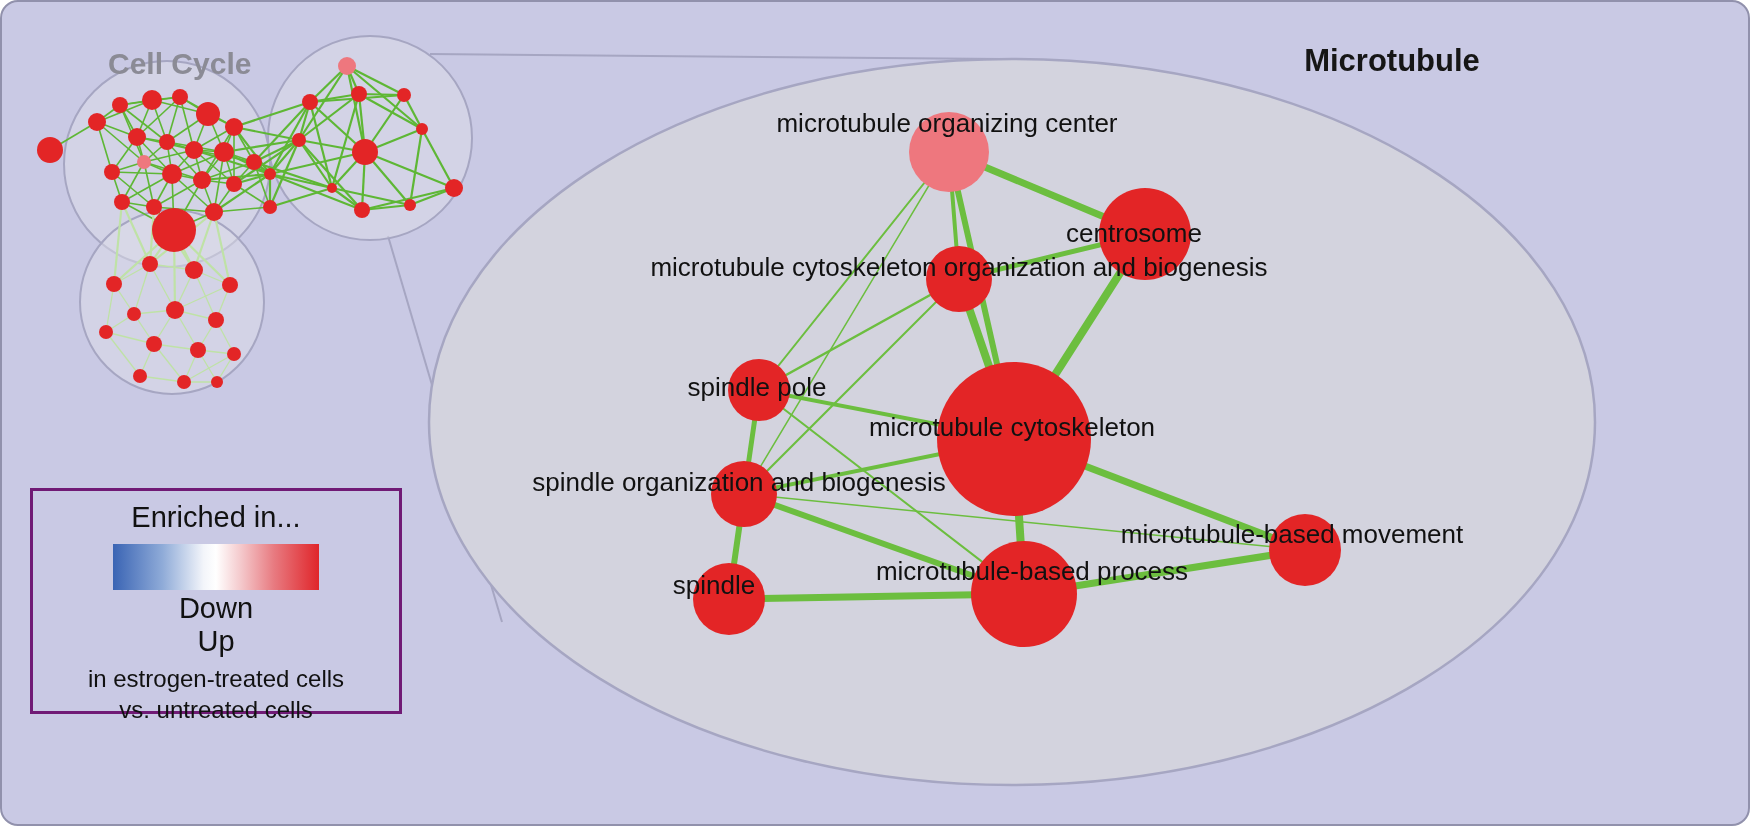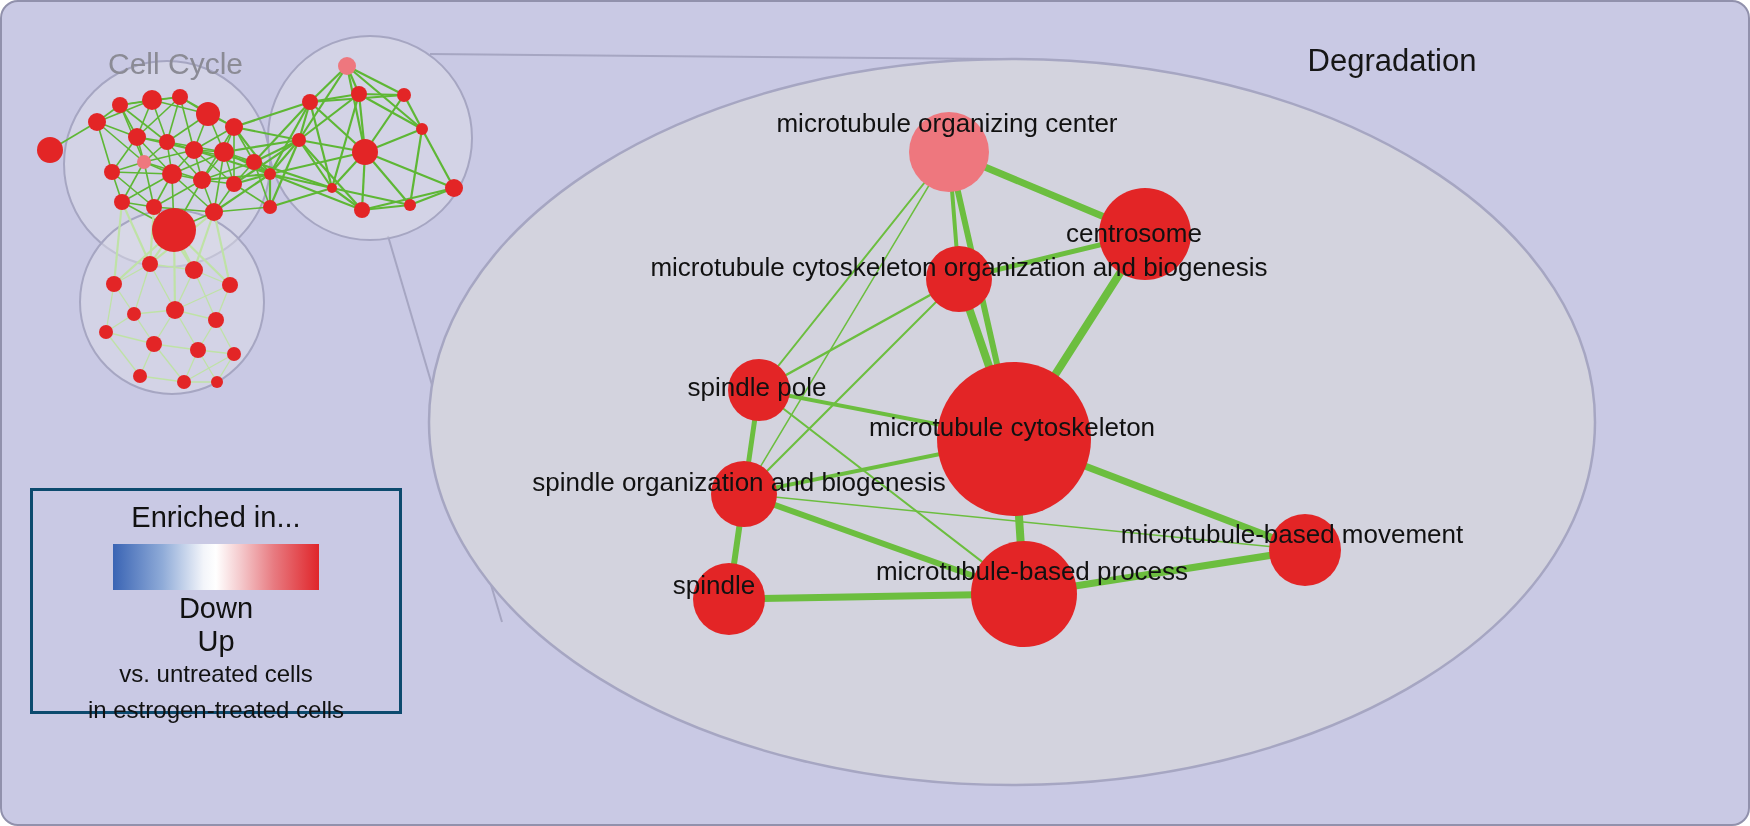--- a/index.html
+++ b/index.html
@@ -2,28 +2,28 @@
 <html><head>
 <meta charset="utf-8">
 <style>
   html,body{margin:0;padding:0;background:#ffffff;}
   .canvas{
     position:relative;width:1750px;height:826px;box-sizing:border-box;
     background:#c9c9e4;border:2px solid #9191ac;border-radius:18px;overflow:hidden;
     font-family:"Liberation Sans","DejaVu Sans",sans-serif;
   }
   #net{position:absolute;left:0;top:0;}
-  .lbl{position:absolute;z-index:2;}
+  .lbl{position:absolute;z-index:2;font-weight:bold;}
   .lbl-gray{color:#8b8b95;font-size:30px;line-height:1.22;}
   .cell-cycle{left:106px;top:44px;}
   .ubiq{left:32px;top:392px;}
   .zoom-title{left:1240px;top:40px;width:300px;text-align:center;color:#161616;font-size:31px;line-height:1.25;}
   .legend{
     position:absolute;left:28px;top:486px;width:372px;height:226px;box-sizing:border-box;
-    border:3px solid #0c4a6e;z-index:2;text-align:center;color:#111111;
+    border:3px solid #701a75;z-index:2;text-align:center;color:#111111;
   }
   .legend-title{font-size:29px;margin-top:10px;}
   .legend-gradient{width:206px;height:46px;margin:10px auto 0;}
   .legend-row{width:256px;margin:2px auto 0;display:flex;justify-content:space-between;font-size:29px;flex-direction:column;}
   .legend-sub{font-size:24px;line-height:1.3;}
   .legend-sub.first{margin-top:5px;}
 </style>
 </head>
 <body>
 
@@ -298,27 +298,27 @@
       <text x="737" y="489" text-anchor="middle" font-size="26" fill="#111111">spindle organization and biogenesis</text>
       <text x="1290" y="541" text-anchor="middle" font-size="26" fill="#111111">microtubule-based movement</text>
       <text x="1030" y="578" text-anchor="middle" font-size="26" fill="#111111">microtubule-based process</text>
       <text x="712" y="592" text-anchor="middle" font-size="26" fill="#111111">spindle</text>
     </svg>
 
   <div class="lbl lbl-gray cell-cycle">Cell Cycle</div>
 
 
   <div class="lbl zoom-title">
-    <div>Degradation</div>
+    <div>Microtubule</div>
   </div>
 
   <div class="legend">
     <div class="legend-title">Enriched in...</div>
     <div class="legend-gradient" id="grad" style="background: linear-gradient(to right, rgb(58, 100, 180) 0%, rgb(143, 171, 216) 24%, rgb(243, 245, 250) 44%, rgb(255, 255, 255) 50%, rgb(244, 201, 204) 62%, rgb(232, 123, 129) 78%, rgb(224, 37, 42) 100%);"></div>
     <div class="legend-row">
       <span>Down</span>
       <span>Up</span>
     </div>
+    <div class="legend-sub first">in estrogen-treated cells</div>
     <div class="legend-sub">vs. untreated cells</div>
-    <div class="legend-sub first">in estrogen-treated cells</div>
   </div>
 
 </div>
 
 </body></html>

